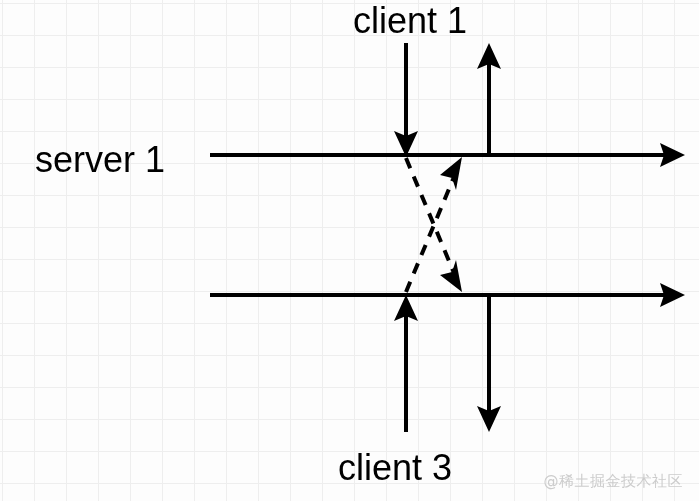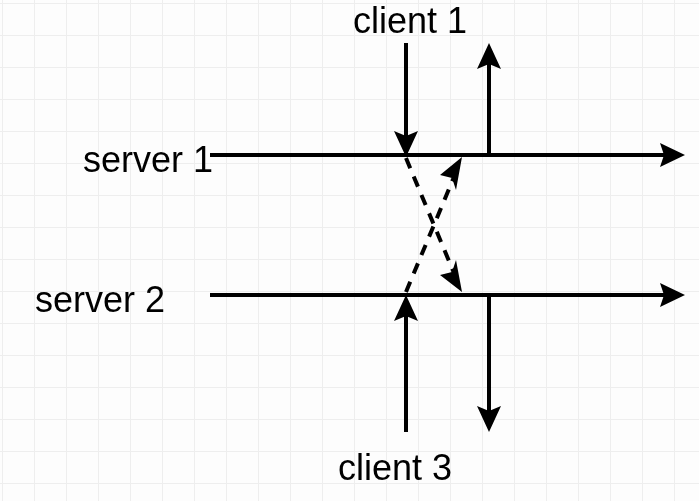--- a/index.html
+++ b/index.html
@@ -42,21 +42,21 @@
     height: 501px;
   }
   .diagram-label {
     position: absolute;
     font-family: "Liberation Sans", sans-serif;
     font-size: 36px;
     color: #000000;
     white-space: nowrap;
     line-height: 1;
   }
-  #label-server-1 { left: 35px; top: 142px; margin-left: 48px; }
+  #label-server-1 { left: 35px; top: 142px; }
   #label-server-2 { left: 35px; top: 282px; }
   #label-client-1 { left: 353px; top: 3px; }
   #label-client-2 { left: 338px; top: 450px; }
   #watermark {
     position: absolute;
     right: 16px;
     bottom: 10px;
     font-family: "DejaVu Sans", sans-serif;
     font-size: 15px;
     color: #cccccc;
@@ -109,20 +109,20 @@
 
     <g>
       <line x1="406" y1="292" x2="454" y2="177" stroke="#000000" stroke-width="4" stroke-dasharray="11,9"></line>
       <polygon points="462,157 440,175 452,178 456,190" fill="#000000"></polygon>
     </g>
 
   </svg>
 
   <div class="diagram-label" id="label-server-1">server 1</div>
 
-  <div class="diagram-label" id="label-server-2">server 2</div>
 
   <div class="diagram-label" id="label-client-1">client 1</div>
 
   <div class="diagram-label" id="label-client-2">client 3</div>
 
+  <div id="watermark">@稀土掘金技术社区</div>
 
 </div>
 
 </body></html>

